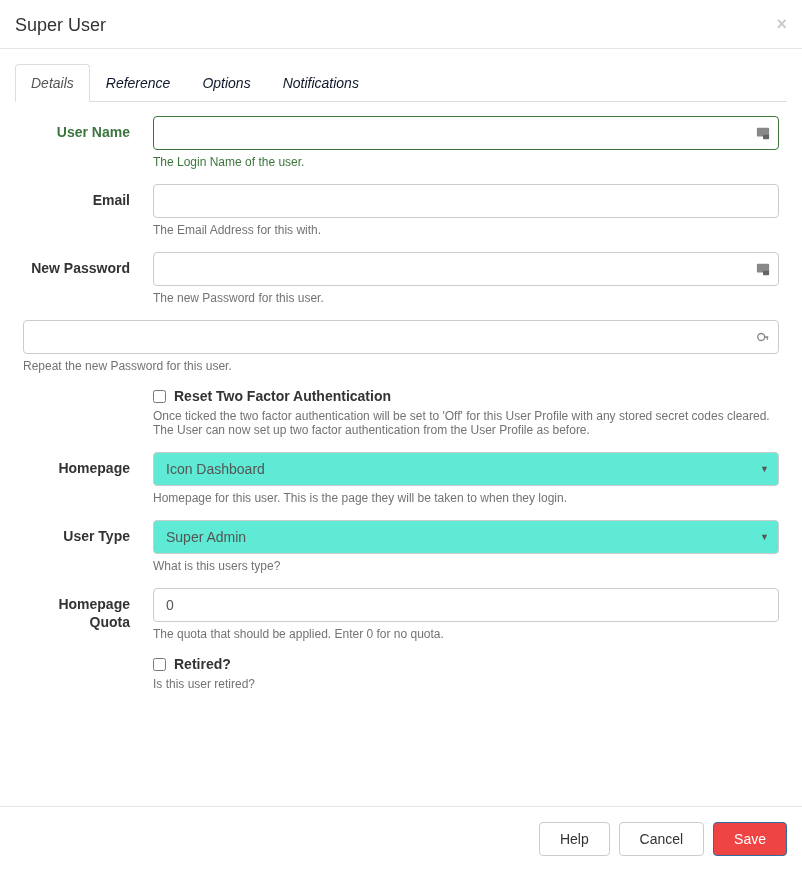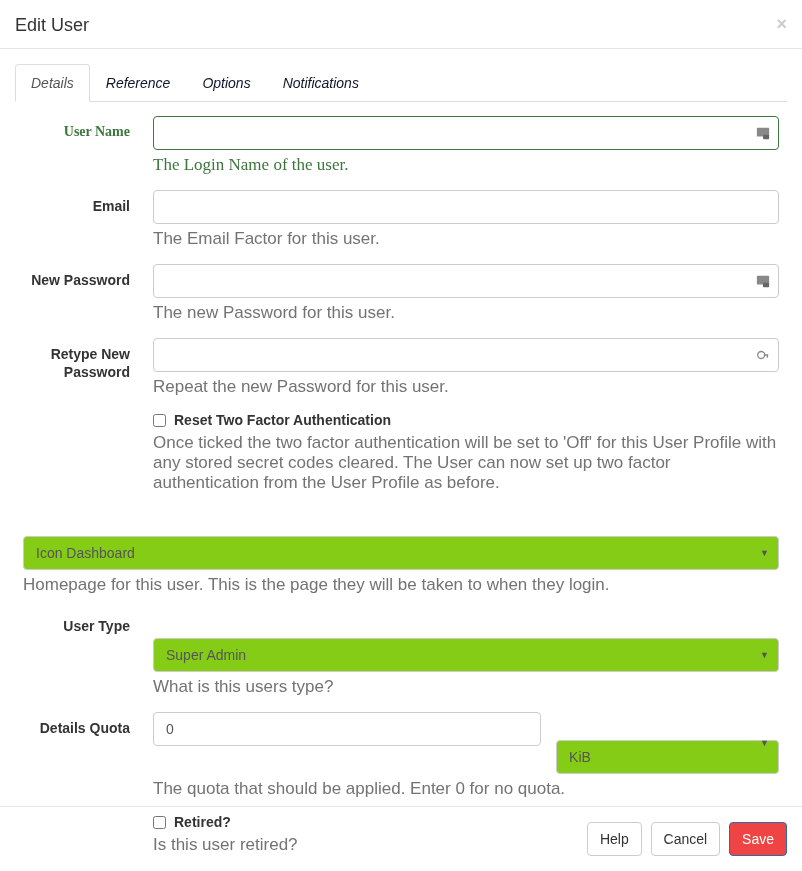--- a/index.html
+++ b/index.html
@@ -92,28 +92,27 @@
     padding: 6px 12px;
     font-size: 14px;
     line-height: 1.42857143;
     color: #555;
     background: #fff;
     border: 1px solid #ccc;
     border-radius: 4px;
   }
   .help-block {
     color: #737373;
-    font-size: 17px;
+    font-size: 12px;
     margin-top: 5px;
     display: block;
   }
   .has-success .control-label,
   .has-success .help-block {
     color: #3c763d;
-    font-family: Liberation Serif, serif;
   }
   .has-success .form-control {
     border-color: #3c763d;
   }
   .input-wrap {
     position: relative;
   }
   .field-icon {
     position: absolute;
     right: 8px;
@@ -138,22 +137,21 @@
   .checkbox-label {
     font-weight: 700;
     color: #333;
   }
   select.form-control {
     -webkit-appearance: none;
     -moz-appearance: none;
     appearance: none;
     background-image: none;
     padding-right: 36px;
-    background: #84cc16;
-    margin-top: 28px;
+    background: #5eead4;
   }
   .select-wrap {
     position: relative;
   }
   .select-wrap::after {
     content: "▼";
     position: absolute;
     right: 10px;
     top: 50%;
     transform: translateY(-50%);
@@ -171,21 +169,21 @@
     position: absolute;
     bottom: 0;
     left: 0;
     right: 0;
     padding: 15px;
     border-top: 1px solid #e5e5e5;
     text-align: right;
   }
   .btn {
     display: inline-block;
-    padding: 6px 12px;
+    padding: 6px 20px;
     margin-left: 5px;
     font-size: 14px;
     line-height: 1.42857143;
     text-align: right;
     white-space: nowrap;
     vertical-align: middle;
     border: 1px solid transparent;
     border-radius: 4px;
     cursor: pointer;
     background: #fff;
@@ -197,21 +195,21 @@
   .btn-primary {
     color: #fff;
     background-color: #ef4444;
     border-color: #2e6da4;
   }
 </style>
 </head>
 <body>
 
 <div class="modal-header">
-  <h4 class="modal-title">Edit User</h4>
+  <h4 class="modal-title">Super User</h4>
   <button class="close-btn">×</button>
 </div>
 
 <div class="modal-body">
 
   <ul class="nav-tabs">
     <li class="active">
         <a>Details</a>
       </li>
     <li>
@@ -240,42 +238,41 @@
           </span>
         </div>
         <span class="help-block">The Login Name of the user.</span>
       </div>
     </div>
 
     <div class="form-group">
       <label class="control-label">Email</label>
       <div class="control-col">
         <input type="email" class="form-control" value="" style="">
-        <span class="help-block">The Email Factor for this user.</span>
+        <span class="help-block">The Email Address for this with.</span>
       </div>
     </div>
 
     <div class="form-group">
       <label class="control-label">New Password</label>
       <div class="control-col">
         <div class="input-wrap">
           <input type="password" class="form-control" value="" style="">
           <span class="field-icon">
             <svg viewBox="0 0 16 16" width="14" height="14" fill="#888">
                 <rect x="1" y="2" width="14" height="10" rx="1"></rect>
                 <rect x="8" y="10" width="7" height="5" rx="1" fill="#666"></rect>
               </svg>
           </span>
         </div>
         <span class="help-block">The new Password for this user.</span>
       </div>
     </div>
 
     <div class="form-group">
-      <label class="control-label">Retype New Password</label>
       <div class="control-col">
         <div class="input-wrap">
           <input type="password" class="form-control" value="" style="">
           <span class="field-icon">
             <svg viewBox="0 0 16 16" width="14" height="14" fill="none" stroke="#888" stroke-width="1.5">
                 <circle cx="6" cy="8" r="4"></circle>
                 <path d="M9 8h5M13 8v3"></path>
               </svg>
           </span>
         </div>
@@ -288,20 +285,21 @@
       <div class="control-col">
         <div class="checkbox-row">
           <input type="checkbox" style="">
           <span class="checkbox-label">Reset Two Factor Authentication</span>
         </div>
         <span class="help-block">Once ticked the two factor authentication will be set to 'Off' for this User Profile with any stored secret codes cleared. The User can now set up two factor authentication from the User Profile as before.</span>
       </div>
     </div>
 
     <div class="form-group">
+      <label class="control-label">Homepage</label>
       <div class="control-col">
         <div class="select-wrap">
           <select class="form-control">
             <option>Icon Dashboard</option>
           </select>
         </div>
         <span class="help-block">Homepage for this user. This is the page they will be taken to when they login.</span>
       </div>
     </div>
 
@@ -311,29 +309,24 @@
         <div class="select-wrap">
           <select class="form-control">
             <option>Super Admin</option>
           </select>
         </div>
         <span class="help-block">What is this users type?</span>
       </div>
     </div>
 
     <div class="form-group">
-      <label class="control-label">Details Quota</label>
+      <label class="control-label">Homepage Quota</label>
       <div class="control-col">
         <div class="row-split">
           <input type="text" class="form-control" value="0" style="">
-          <div class="select-wrap">
-            <select class="form-control">
-              <option>KiB</option>
-            </select>
-          </div>
         </div>
         <span class="help-block">The quota that should be applied. Enter 0 for no quota.</span>
       </div>
     </div>
 
     <div class="form-group">
       <label class="control-label"></label>
       <div class="control-col">
         <div class="checkbox-row">
           <input type="checkbox" style="">

